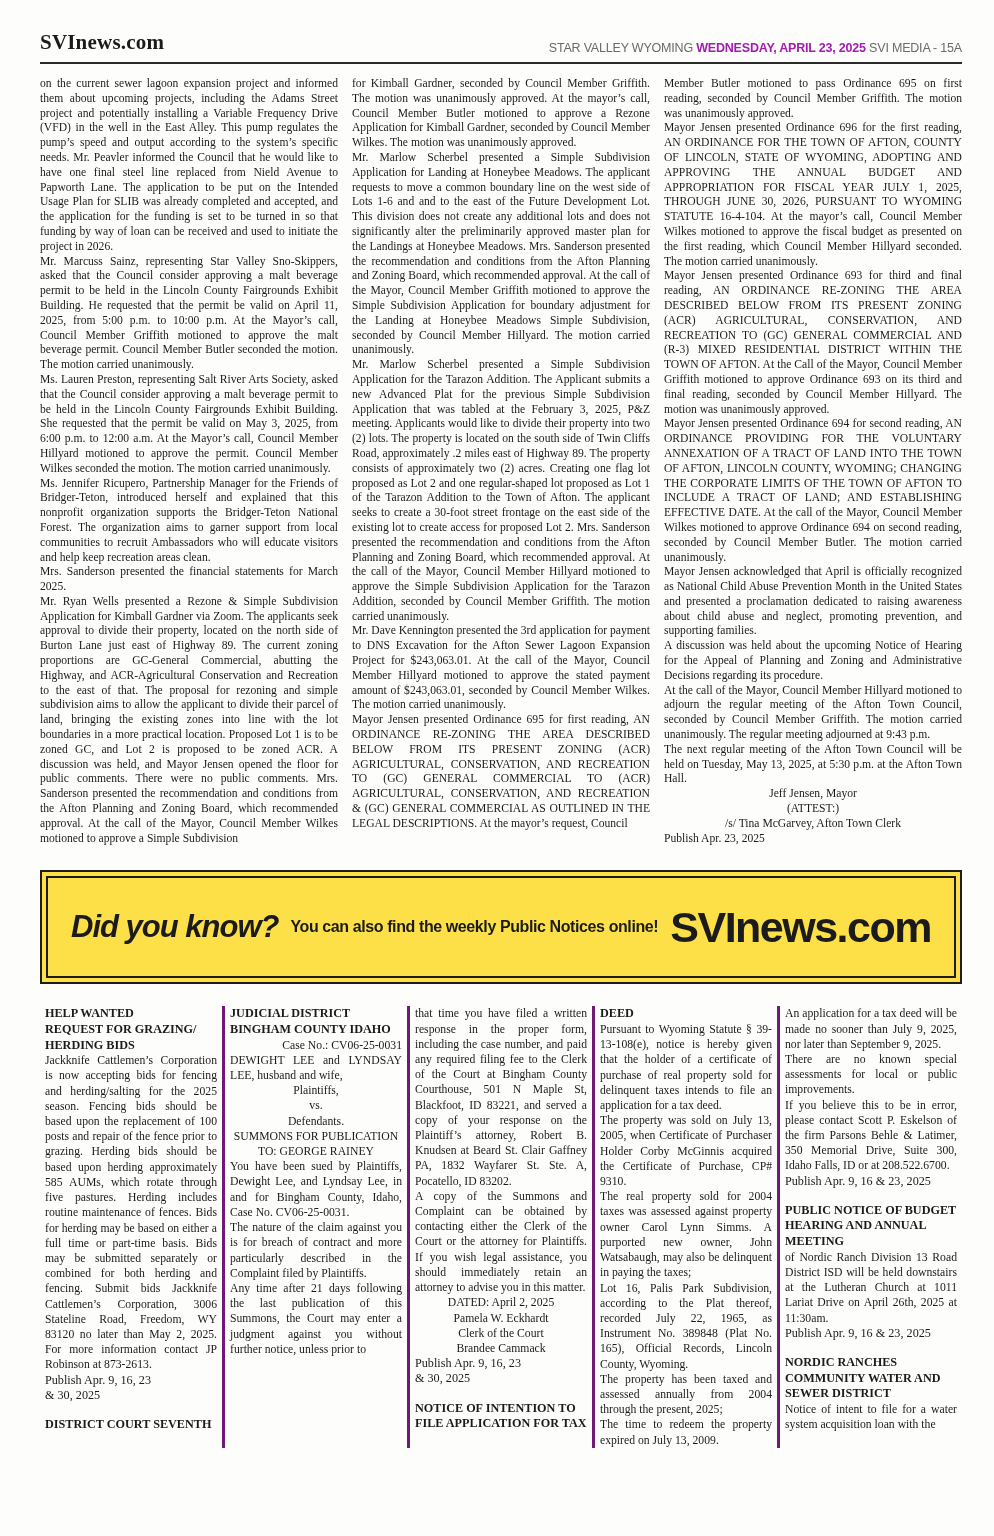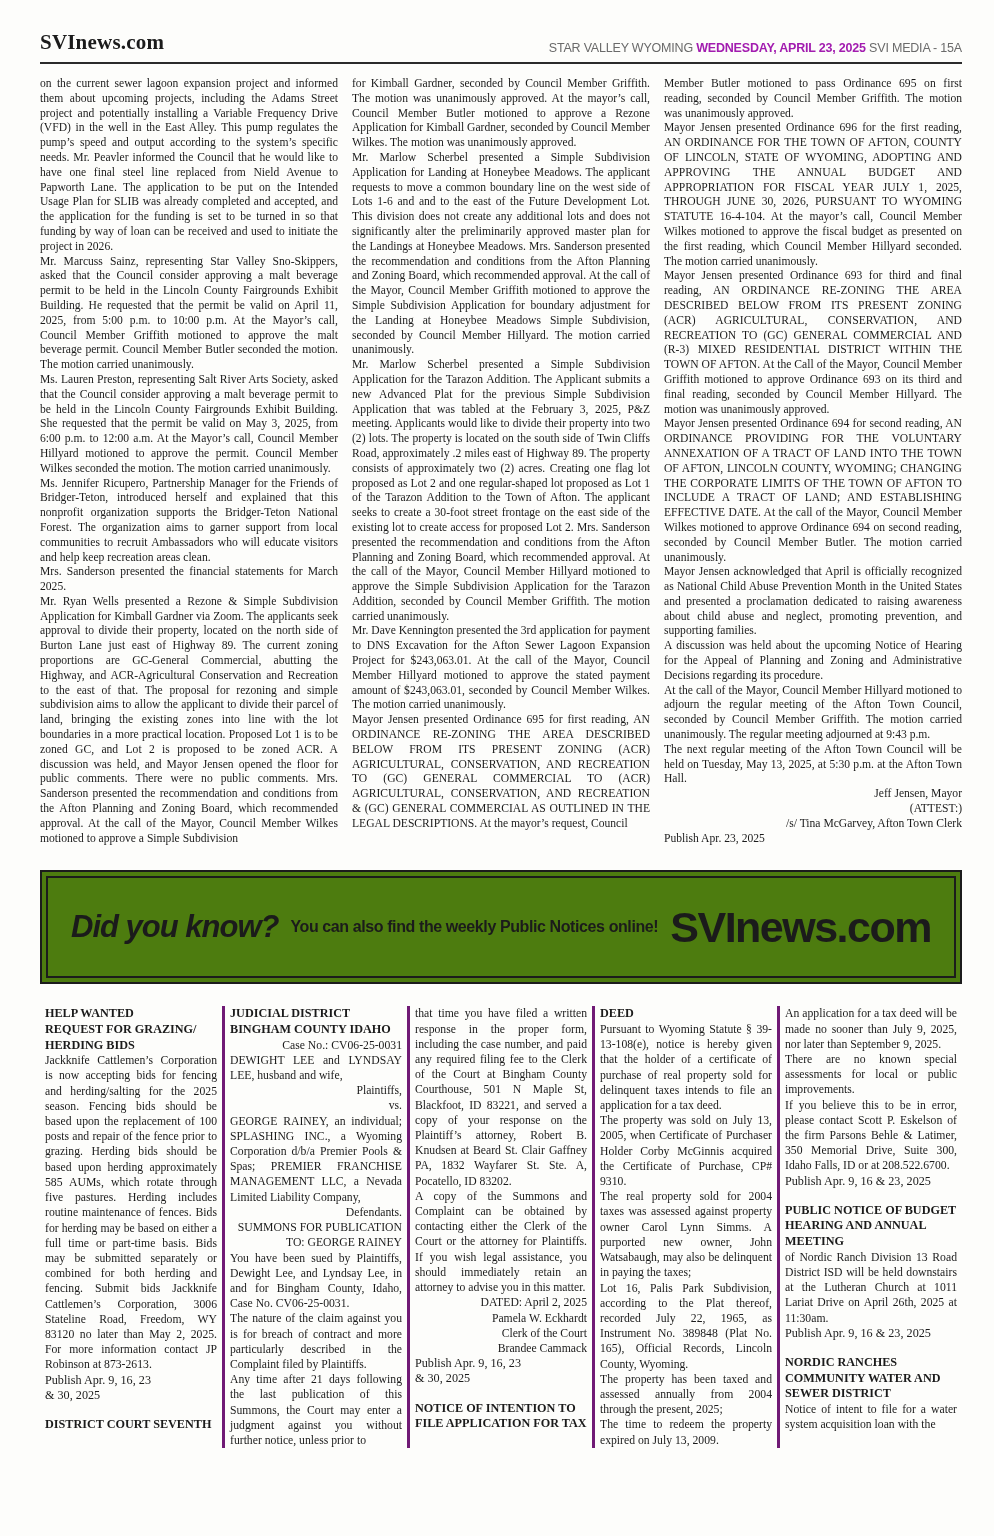--- a/index.html
+++ b/index.html
@@ -9,32 +9,32 @@
 
   
   .hdr{display:flex;justify-content:space-between;align-items:flex-end;border-bottom:2px solid #2b2b2b;padding-bottom:7px}
   .masthead{font-weight:bold;font-size:21px;letter-spacing:.2px}
   .hdr-right{font-family:"Liberation Sans",sans-serif;font-size:12.5px;letter-spacing:-.2px;color:#6a6a6a;white-space:nowrap}
   .hdr-right .hdr-bold{color:#a21caf;font-weight:bold}
 
   
   .blk{min-height:0}
   .blk-p{text-align:justify}
-  .blk-l{text-align:right}
+  .blk-l{text-align:center}
   .blk-c{text-align:right}
   .blk-h{font-weight:bold;text-align:left;white-space:pre-line;line-height:1.28}
   .blk-pub{font-weight:normal;white-space:pre-line}
   .blk + .blk-h{margin-top:14px}
 
   
   .minutes{display:flex;gap:14px;margin-top:13px}
   .mcol{flex:1;font-size:11.6px;line-height:14.8px}
 
   
-  .banner-outer{margin-top:24px;border:2px solid #1c1c1c;padding:4px;background:#4d7c0f}
+  .banner-outer{margin-top:24px;border:2px solid #1c1c1c;padding:4px;background:#fde047}
   .banner-inner{border:2px solid #1c1c1c;height:102px;display:flex;align-items:center;justify-content:center;gap:12px;font-family:"Liberation Sans",sans-serif;white-space:nowrap}
   .banner-lead{font-style:italic;font-weight:bold;font-size:31px;letter-spacing:-1px}
   .banner-text{font-weight:bold;font-size:16px;letter-spacing:-.4px}
   .banner-site{font-weight:bold;font-size:43px;letter-spacing:-1.5px}
 
   
   .notices{display:flex;margin-top:22px}
   .ncol{flex:1;font-size:11.7px;line-height:15.2px;padding:0 5px}
   .ncol + .ncol{border-left:3px solid #701a75}
   .ncol .blk-h{font-size:12.2px}
@@ -100,21 +100,20 @@
 &amp; 30, 2025</div>
         <div class="blk blk-h">DISTRICT COURT SEVENTH</div>
       </div>
     <div class="ncol">
         <div class="blk blk-h">JUDICIAL DISTRICT
 BINGHAM COUNTY IDAHO</div>
         <div class="blk blk-c">Case No.: CV06-25-0031</div>
         <div class="blk blk-p">DEWIGHT LEE and LYNDSAY LEE, husband and wife,</div>
         <div class="blk blk-l">Plaintiffs,</div>
         <div class="blk blk-l">vs.</div>
-        <div class="blk blk-p">GEORGE RAINEY, an individual; SPLASHING INC., a Wyoming Corporation d/b/a Premier Pools &amp; Spas; PREMIER FRANCHISE MANAGEMENT LLC, a Nevada Limited Liability Company,</div>
         <div class="blk blk-l">Defendants.</div>
         <div class="blk blk-l">SUMMONS FOR PUBLICATION</div>
         <div class="blk blk-l">TO: GEORGE RAINEY</div>
         <div class="blk blk-p">You have been sued by Plaintiffs, Dewight Lee, and Lyndsay Lee, in and for Bingham County, Idaho, Case No. CV06-25-0031.</div>
         <div class="blk blk-p">The nature of the claim against you is for breach of contract and more particularly described in the Complaint filed by Plaintiffs.</div>
         <div class="blk blk-p">Any time after 21 days following the last publication of this Summons, the Court may enter a judgment against you without further notice, unless prior to</div>
       </div>
     <div class="ncol">
         <div class="blk blk-p">that time you have filed a written response in the proper form, including the case number, and paid any required filing fee to the Clerk of the Court at Bingham County Courthouse, 501 N Maple St, Blackfoot, ID 83221, and served a copy of your response on the Plaintiff’s attorney, Robert B. Knudsen at Beard St. Clair Gaffney PA, 1832 Wayfarer St. Ste. A, Pocatello, ID 83202.</div>
         <div class="blk blk-p">A copy of the Summons and Complaint can be obtained by contacting either the Clerk of the Court or the attorney for Plaintiffs. If you wish legal assistance, you should immediately retain an attorney to advise you in this matter.</div>

